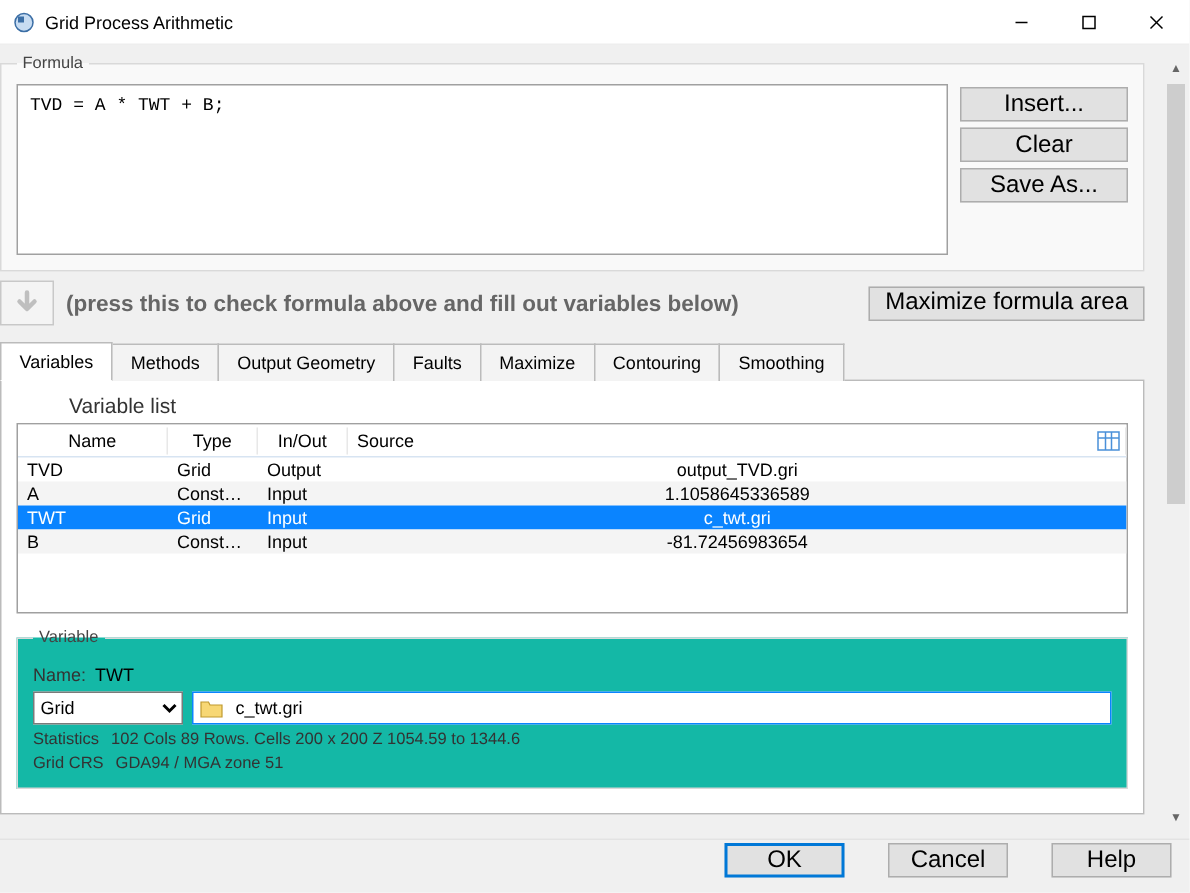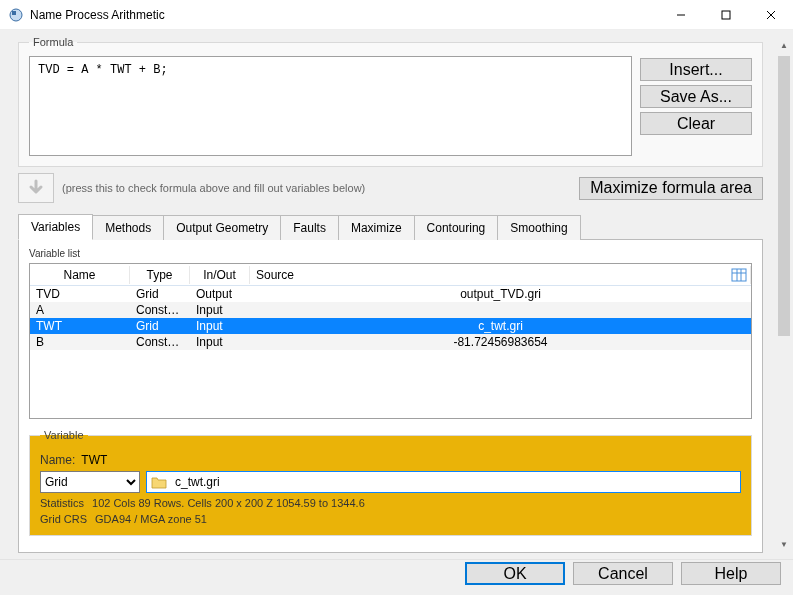--- a/index.html
+++ b/index.html
@@ -37,21 +37,21 @@
   }
   .client {
     flex: 1;
     background: #f0f0f0;
     display: flex;
     flex-direction: column;
     position: relative;
   }
   .content-scroll {
     flex: 1;
-    padding: 6px 10px 6px 18px;
+    padding: 6px 10px 6px 0;
     position: relative;
   }
   .scrollbar-stub {
     position: absolute;
     right: 1px; top: 6px; bottom: 6px;
     width: 16px;
     background: #f0f0f0;
   }
   .scrollbar-thumb {
     position: absolute;
@@ -74,21 +74,21 @@
     background: #f9f9f9;
   }
   fieldset.group > legend {
     font-size: 11px;
     padding: 0 4px;
     color: #444;
   }
   .formula-row { display: flex; gap: 8px; }
   .formula-box {
     flex: 1;
-    height: 100px;
+    height: 114px;
     border: 1px solid #a0a0a0;
     background: #fff;
     padding: 6px 8px;
     font-family: "Courier New", monospace;
     font-size: 12px;
     overflow: auto;
     white-space: pre;
   }
   .formula-buttons { width: 112px; display: flex; flex-direction: column; gap: 4px; padding-top:2px;}
   button.btn {
@@ -104,21 +104,21 @@
   .check-row {
     display: flex; align-items: center; gap: 8px;
     margin: 4px 20px 10px 0;
   }
   .check-arrow {
     width: 36px; height: 30px;
     border: 1px solid #c8c8c8;
     background: #f4f4f4;
     display:flex;align-items:center;justify-content:center;
   }
-  .check-hint { flex:1; color:#666; font-size:11px; }
+  .check-hint { flex:1; color:#666; font-size:15px;font-weight:bold; }
   .max-btn { }
 
   .tabs {
     display: flex; align-items: flex-end;
     margin: 0 20px 0 0;
   }
   .tab {
     padding: 5px 12px;
     font-size: 12px;
     border: 1px solid #bbb;
@@ -132,24 +132,24 @@
     background: #fff;
     border-bottom: 1px solid #fff;
     z-index: 2;
   }
   .tabpane {
     border: 1px solid #bbb;
     background: #fff;
     margin: 0 20px 0 0;
     padding: 8px 10px 10px 10px;
   }
-  .varlist-label { font-size: 10px; color:#333; margin-bottom:4px; }
+  .varlist-label { font-size: 14px; color:#333; margin-bottom:4px;margin-left:35px; }
   .varlist {
     border: 1px solid #a0a0a0;
-    height: 156px;
+    height: 127px;
     background: #fff;
     position: relative;
     overflow: hidden;
     margin-bottom: 10px;
   }
   .varlist-header {
     display: flex;
     background: #fff;
     border-bottom: 1px solid #d7e4f2;
     height: 22px; align-items: center;
@@ -204,34 +204,34 @@
   .stats-row .k { color:#333;}
   .stats-row .v { color:#333;}
 
   .footer {
     height: 36px;
     background: #f0f0f0;
     display:flex; align-items: center; justify-content: flex-end;
     gap: 8px; padding: 0 12px 8px 0;
     border-top: 1px solid #e3e3e3;
   }
-  .footer button { width: 100px; }
+  .footer button { width: 80px; margin-left: 21px; }
 
 </style>
 </head>
 <body>
 
 <div class="titlebar">
   <span class="app-icon">
     <svg viewBox="0 0 16 16">
         <circle cx="8" cy="8" r="6" fill="#c7dcf2" stroke="#3b6ea5" stroke-width="1"></circle>
         <rect x="4" y="4" width="4" height="4" fill="#3b6ea5"></rect>
       </svg>
   </span>
-  <span class="title">Name Process Arithmetic</span>
+  <span class="title">Grid Process Arithmetic</span>
   <div class="winbtn">
     <svg width="10" height="10" viewBox="0 0 10 10">
         <line x1="1" y1="5" x2="9" y2="5" stroke="#000" stroke-width="1"></line>
       </svg>
   </div>
   <div class="winbtn">
     <svg width="10" height="10" viewBox="0 0 10 10">
         <rect x="1" y="1" width="8" height="8" fill="none" stroke="#000" stroke-width="1"></rect>
       </svg>
   </div>
@@ -245,22 +245,22 @@
 
 <div class="client">
   <div class="content-scroll">
 
     <fieldset class="group">
       <legend>Formula</legend>
       <div class="formula-row">
         <div class="formula-box">TVD = A * TWT + B;</div>
         <div class="formula-buttons">
           <button class="btn">Insert...</button>
+          <button class="btn">Clear</button>
           <button class="btn">Save As...</button>
-          <button class="btn">Clear</button>
         </div>
       </div>
     </fieldset>
 
     <div class="check-row">
       <div class="check-arrow">
         <svg width="18" height="18" viewBox="0 0 18 18">
             <path d="M9 2 L9 12 M4 8 L9 13 L14 8" fill="none" stroke="#bfbfbf" stroke-width="3" stroke-linecap="round" stroke-linejoin="round"></path>
           </svg>
       </div>
@@ -299,36 +299,37 @@
         <div class="varlist-row">
           <div class="col name">TVD</div>
           <div class="col type">Grid</div>
           <div class="col inout">Output</div>
           <div class="col source">output_TVD.gri</div>
         </div>
         <div class="varlist-row alt">
           <div class="col name">A</div>
           <div class="col type">Constant</div>
           <div class="col inout">Input</div>
+          <div class="col source">1.1058645336589</div>
         </div>
         <div class="varlist-row selected">
           <div class="col name">TWT</div>
           <div class="col type">Grid</div>
           <div class="col inout">Input</div>
           <div class="col source">c_twt.gri</div>
         </div>
         <div class="varlist-row alt">
           <div class="col name">B</div>
           <div class="col type">Constant</div>
           <div class="col inout">Input</div>
           <div class="col source">-81.72456983654</div>
         </div>
       </div>
 
-      <fieldset class="group variable-group" style="margin-right:0; background:#eab308;">
+      <fieldset class="group variable-group" style="margin-right:0; background:#14b8a6;">
         <legend>Variable</legend>
         <div class="row">
           <span class="label">Name:</span>
           <span>TWT</span>
         </div>
         <div class="row">
           <select class="dropdown">
             <option>Grid</option>
           </select>
           <div class="path-input-wrap">

